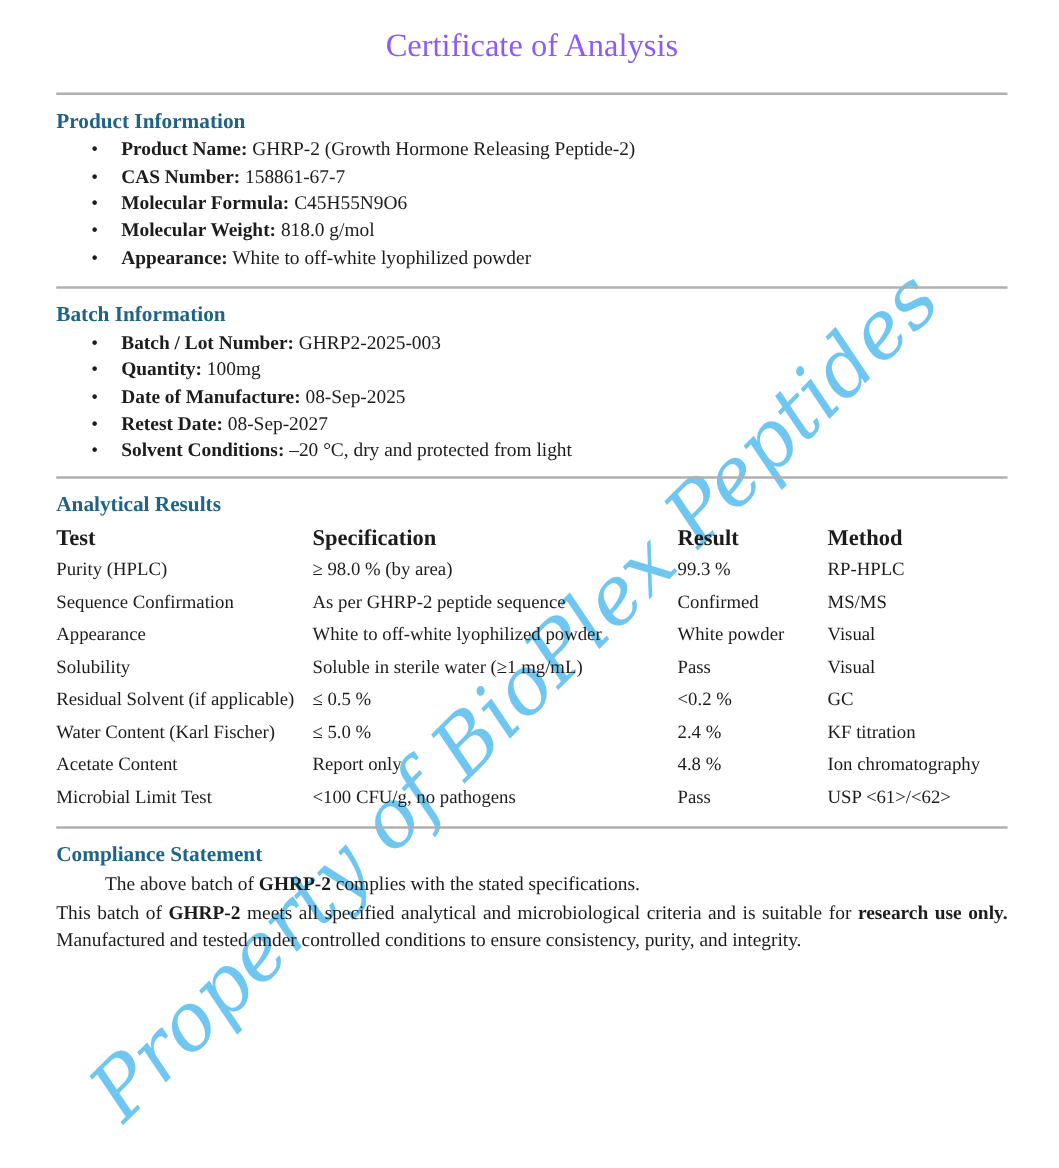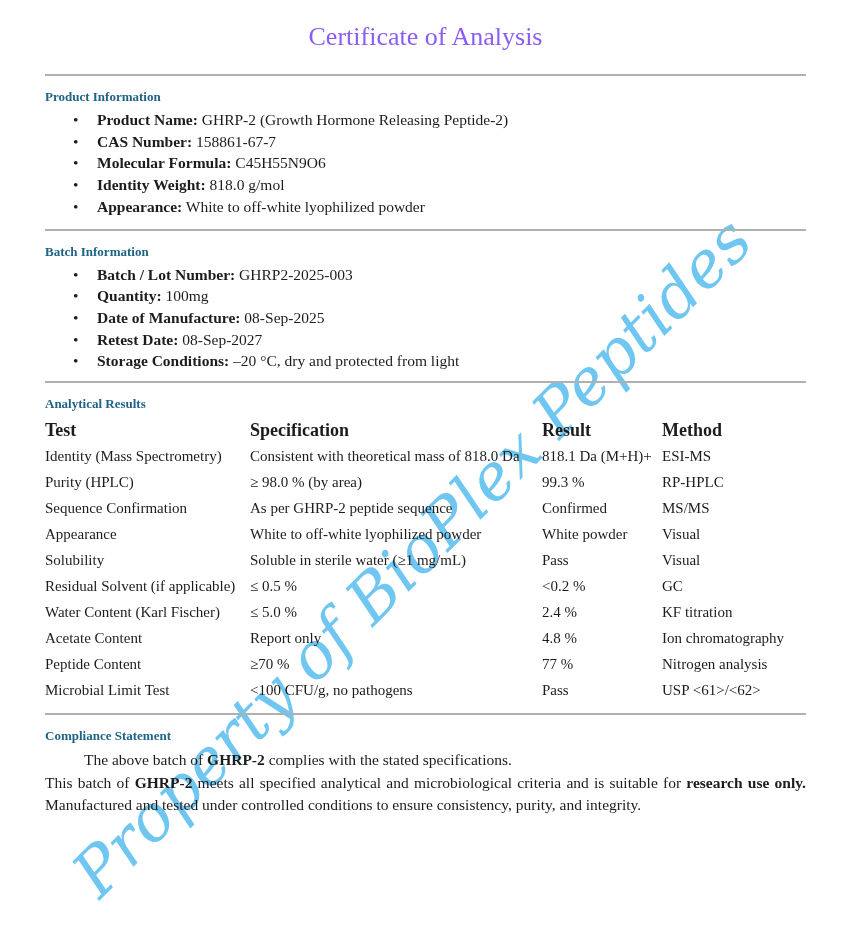--- a/index.html
+++ b/index.html
@@ -39,21 +39,21 @@
     color: #8b5cf6;
   }
   .rule {
     height: 2px;
     background: #b0b0b0;
     border: none;
   }
   .rule-1 { margin-top: 18px; }
   .rule-mid { margin-top: 10px; }
   h2.section-heading {
-    font-size: 13px;
+    font-size: 17px;
     line-height: 21px;
     font-weight: bold;
     color: #1f6386;
     margin-top: 10px;
   }
   ul.info-list {
     list-style: none;
     margin-top: 2px;
   }
   ul.info-list li {
@@ -112,35 +112,35 @@
     <h1 class="doc-title">Certificate of Analysis</h1>
 
     <div class="rule rule-1"></div>
 
     <section>
       <h2 class="section-heading">Product Information</h2>
       <ul class="info-list">
         <li><span class="b">Product Name:</span><span> GHRP-2 (Growth Hormone Releasing Peptide-2)</span></li>
         <li><span class="b">CAS Number:</span><span> 158861-67-7</span></li>
         <li><span class="b">Molecular Formula:</span><span> C45H55N9O6</span></li>
-        <li><span class="b">Identity Weight:</span><span> 818.0 g/mol</span></li>
+        <li><span class="b">Molecular Weight:</span><span> 818.0 g/mol</span></li>
         <li><span class="b">Appearance:</span><span> White to off-white lyophilized powder</span></li>
       </ul>
     </section>
 
     <div class="rule rule-mid" style="margin-top:11px"></div>
 
     <section>
       <h2 class="section-heading">Batch Information</h2>
       <ul class="info-list">
         <li><span class="b">Batch / Lot Number:</span><span> GHRP2-2025-003</span></li>
         <li><span class="b">Quantity:</span><span> 100mg</span></li>
         <li><span class="b">Date of Manufacture:</span><span> 08-Sep-2025</span></li>
         <li><span class="b">Retest Date:</span><span> 08-Sep-2027</span></li>
-        <li><span class="b">Storage Conditions:</span><span> –20 °C, dry and protected from light</span></li>
+        <li><span class="b">Solvent Conditions:</span><span> –20 °C, dry and protected from light</span></li>
       </ul>
     </section>
 
     <div class="rule rule-mid" style="margin-top:9px"></div>
 
     <section>
       <h2 class="section-heading">Analytical Results</h2>
       <table class="results">
         <colgroup>
           <col class="c-test">
@@ -151,26 +151,20 @@
         <thead>
           <tr>
             <th>Test</th>
             <th>Specification</th>
             <th>Result</th>
             <th>Method</th>
           </tr>
         </thead>
         <tbody>
           <tr>
-            <td>Identity (Mass Spectrometry)</td>
-            <td>Consistent with theoretical mass of 818.0 Da</td>
-            <td>818.1 Da (M+H)+</td>
-            <td>ESI-MS</td>
-          </tr>
-          <tr>
             <td>Purity (HPLC)</td>
             <td>≥ 98.0 % (by area)</td>
             <td>99.3 %</td>
             <td>RP-HPLC</td>
           </tr>
           <tr>
             <td>Sequence Confirmation</td>
             <td>As per GHRP-2 peptide sequence</td>
             <td>Confirmed</td>
             <td>MS/MS</td>
@@ -199,26 +193,20 @@
             <td>2.4 %</td>
             <td>KF titration</td>
           </tr>
           <tr>
             <td>Acetate Content</td>
             <td>Report only</td>
             <td>4.8 %</td>
             <td>Ion chromatography</td>
           </tr>
           <tr>
-            <td>Peptide Content</td>
-            <td>≥70 %</td>
-            <td>77 %</td>
-            <td>Nitrogen analysis</td>
-          </tr>
-          <tr>
             <td>Microbial Limit Test</td>
             <td>&lt;100 CFU/g, no pathogens</td>
             <td>Pass</td>
             <td>USP &lt;61&gt;/&lt;62&gt;</td>
           </tr>
         </tbody>
       </table>
     </section>
 
     <div class="rule rule-mid"></div>

